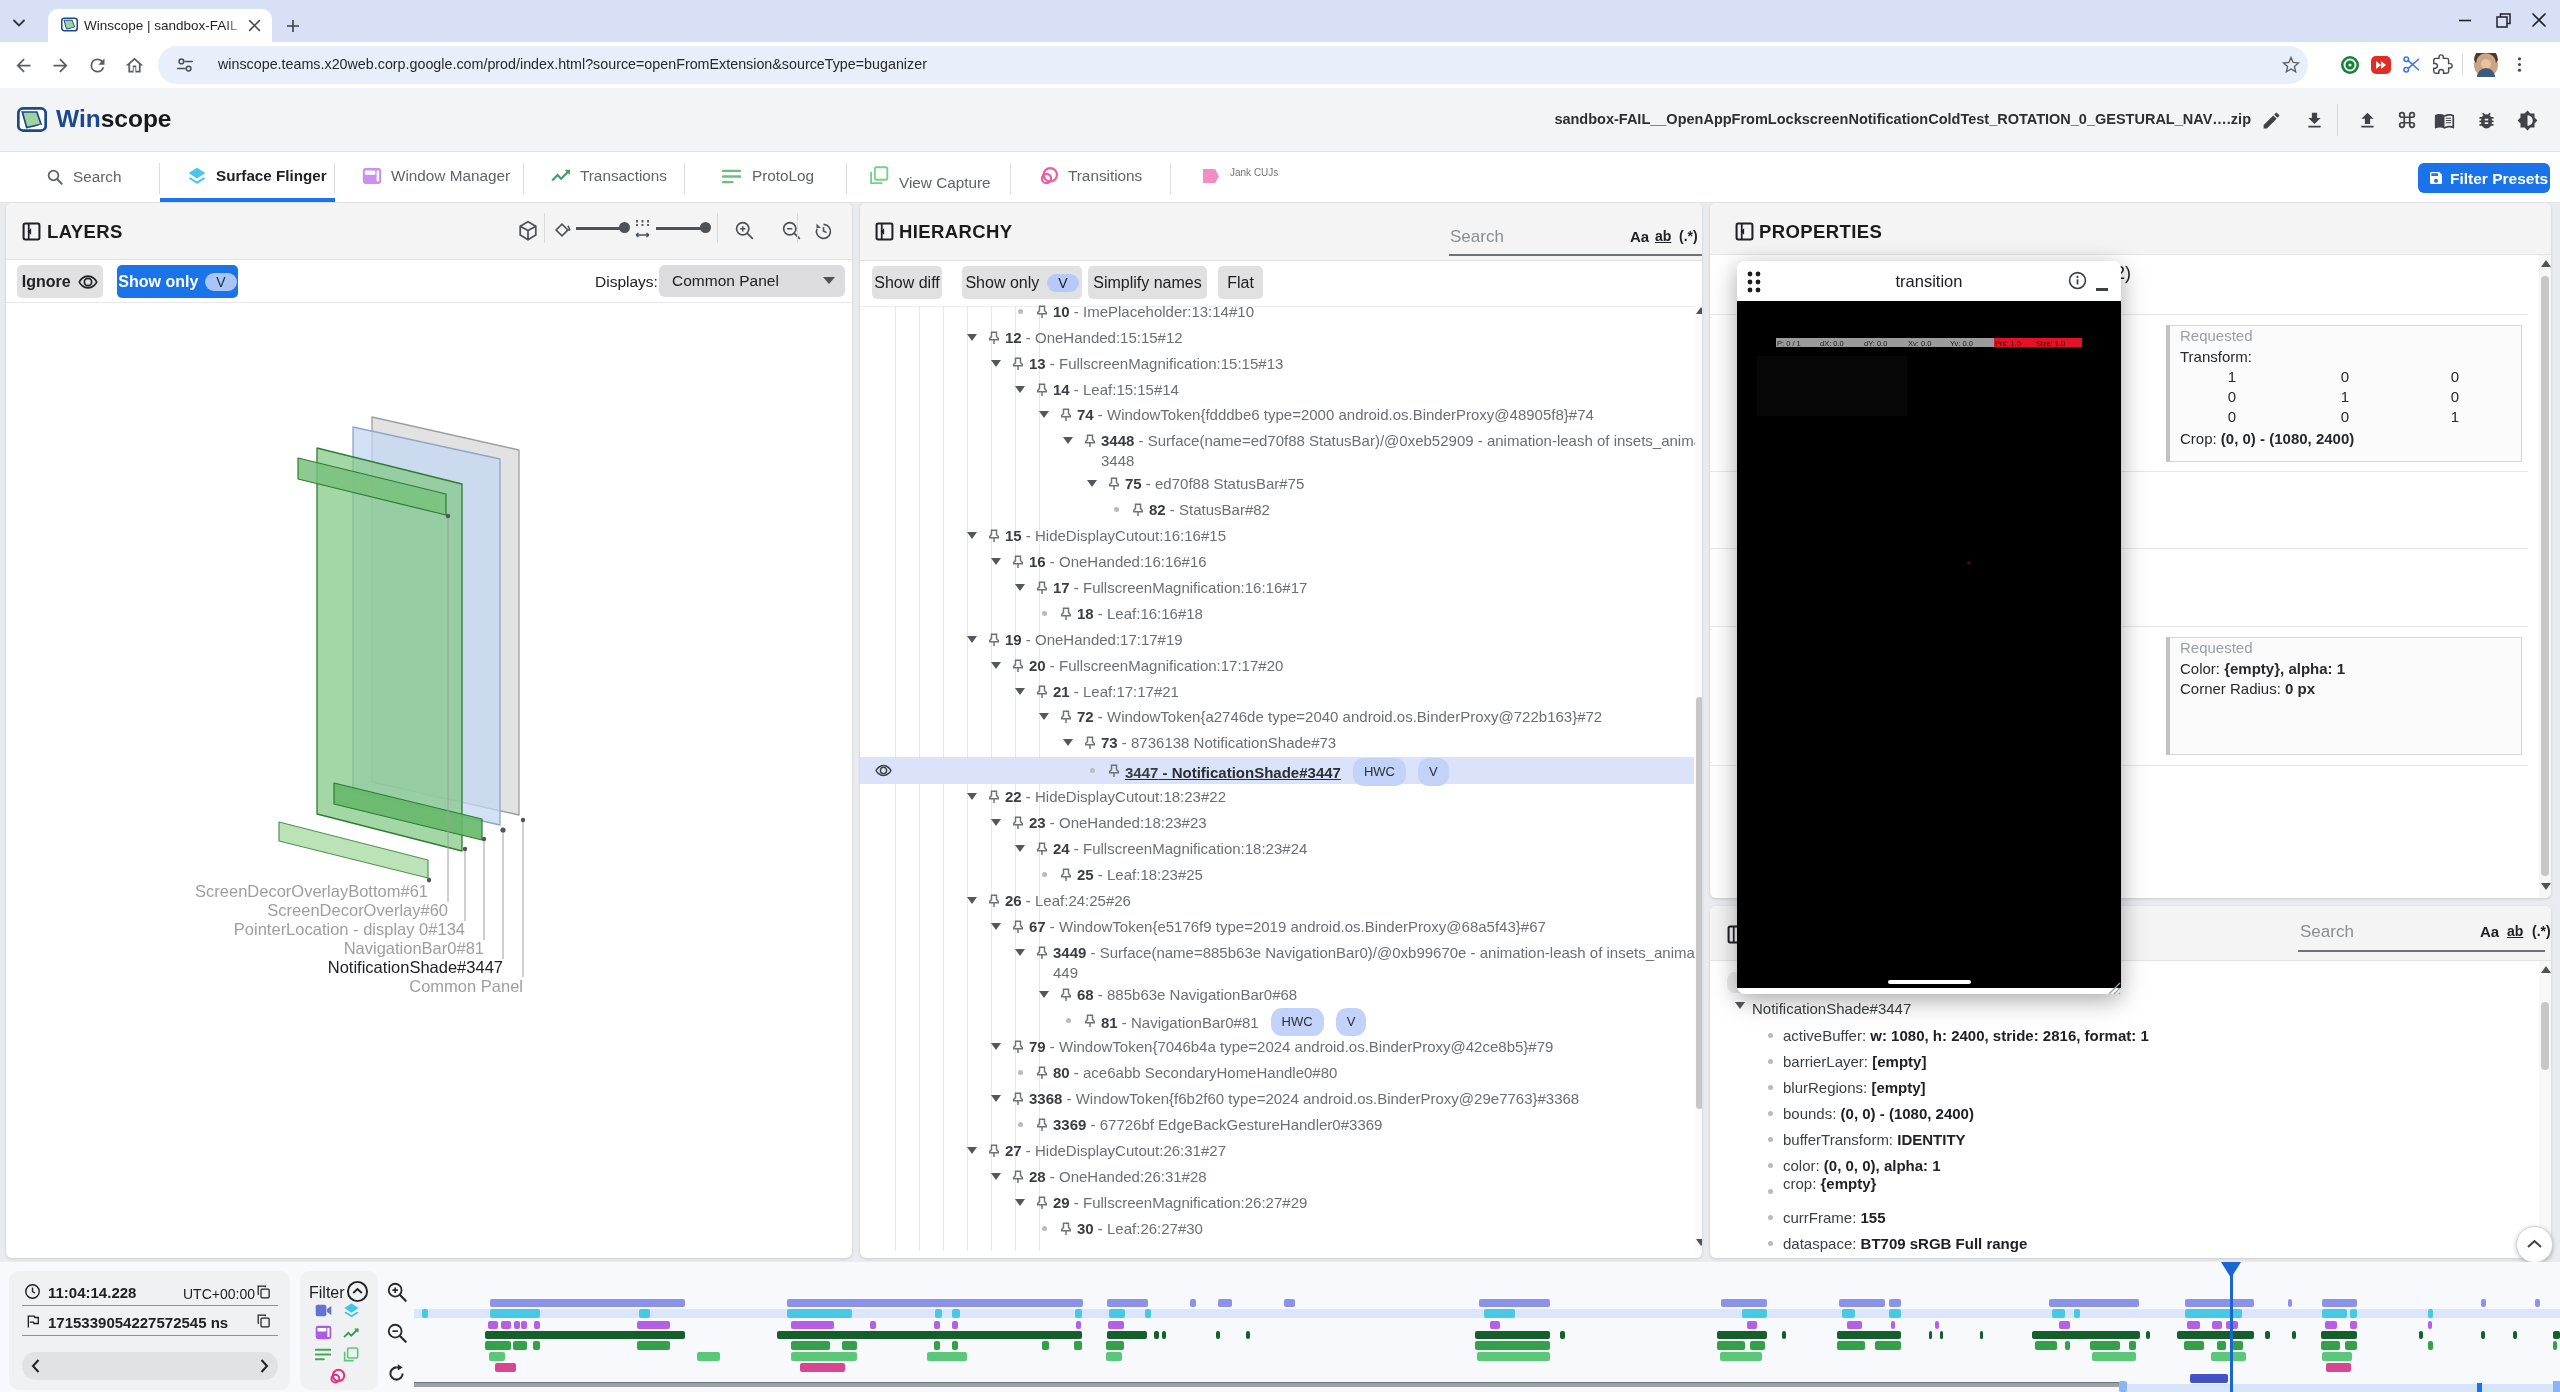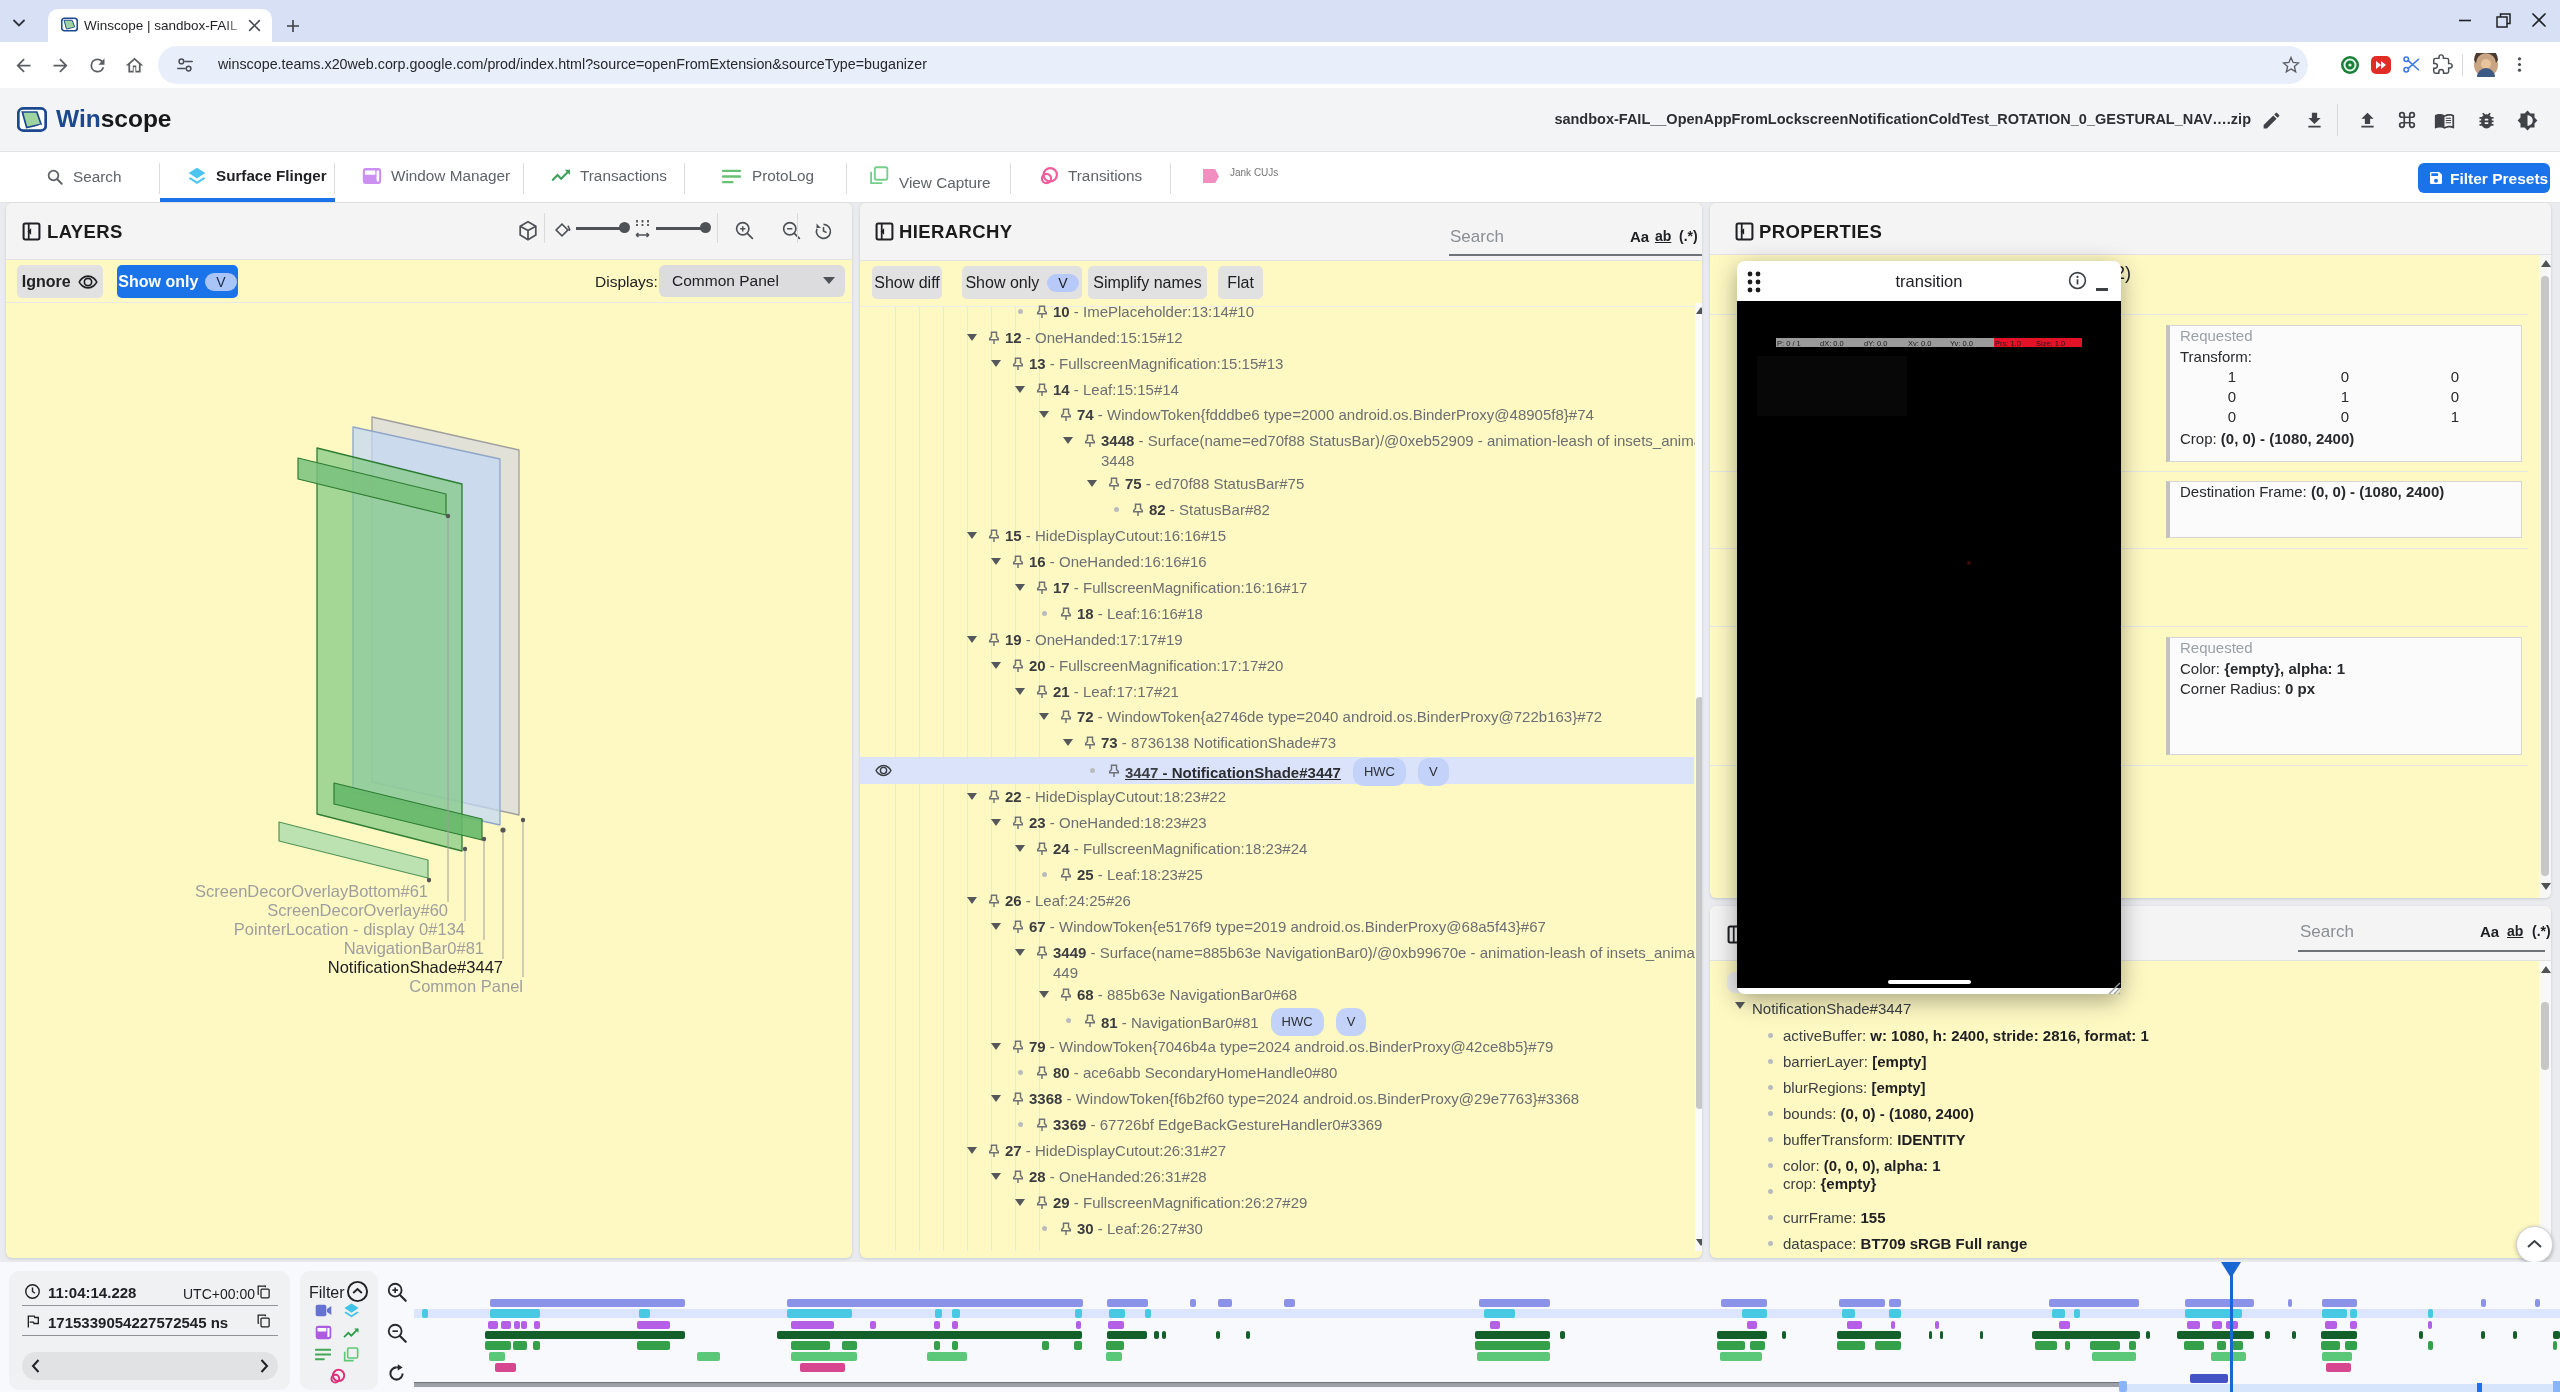--- a/index.html
+++ b/index.html
@@ -1,19 +1,19 @@
 <!DOCTYPE html>
 <html><head><meta charset="utf-8">
 <style>
 *{margin:0;padding:0;box-sizing:border-box}
 html,body{width:2560px;height:1392px;overflow:hidden}
 body{font-family:"Liberation Sans",sans-serif;background:#e9ebee;position:relative}
 .a{position:absolute}
 svg{display:block}
-.panel{position:absolute;background:#fef9c3;border-radius:6px;box-shadow:0 1px 3px rgba(60,64,67,.18);overflow:hidden}
+.panel{position:absolute;background:#ffffff;border-radius:6px;box-shadow:0 1px 3px rgba(60,64,67,.18);overflow:hidden}
 .pstrip{position:absolute;left:0;right:0;top:0;background:#f4f4f5;border-bottom:1px solid #e3e3e4}
 .ptitle{position:absolute;font-size:18.5px;font-weight:700;letter-spacing:.4px;color:#1b1b1b}
 .chip{position:absolute;white-space:nowrap;background:#e1e1e2;border-radius:5px;font-size:16px;color:#202124;display:flex;align-items:center;justify-content:center;font-weight:500}
 .vpill{display:inline-block;background:#b7c9f8;border-radius:11px;font-size:14px;color:#202124;padding:1px 11px;margin-left:8px;font-weight:500}
 .trow{position:absolute;white-space:nowrap;font-size:15px;color:#6b6f73;height:26px;line-height:26px}
 .tnum{font-weight:700;color:#3a3d41}
 .gline{position:absolute;width:1px;background:#e7e7e8}
 .hchip{display:inline-block;background:#c3d2f8;border-radius:11px;font-size:13px;color:#2c2f33;padding:1px 11px;margin-left:12px;vertical-align:2px;font-weight:500}
 .blt{position:absolute;width:5px;height:5px;border-radius:50%;background:#b9bcbf}
 .seg{position:absolute;border-radius:2px}
@@ -519,21 +519,20 @@
         <span style="position:absolute;right:52px;top:0px">0</span>
         <span style="position:absolute;right:275px;top:20px">0</span>
         <span style="position:absolute;right:162px;top:20px">1</span>
         <span style="position:absolute;right:52px;top:20px">0</span>
         <span style="position:absolute;right:275px;top:40px">0</span>
         <span style="position:absolute;right:162px;top:40px">0</span>
         <span style="position:absolute;right:52px;top:40px">1</span>
       </div>
       <div>Crop: <b>(0, 0) - (1080, 2400)</b></div>
     </div>
-    <div class="pbox" style="left:456px;top:278px;width:356px;height:57px">Destination Frame: <b>(0, 0) - (1080, 2400)</b></div>
     <div class="pbox" style="left:456px;top:434px;width:356px;height:118px">
       <div class="prophead">Requested</div>
       <div>Color: <b>{empty}, alpha: 1</b></div>
       <div>Corner Radius: <b>0 px</b></div>
     </div>
     <div class="a" style="left:398px;top:635px;font-size:16px;font-weight:700;color:#202124">0,</div>
     <div class="a" style="left:829px;top:52px;width:12px;height:643px;background:#f6f6f6"></div>
     <div class="a" style="left:831px;top:73px;width:8px;height:600px;background:#c7c7c7;border-radius:4px"></div>
     <div class="a" style="left:831px;top:57px;width:0;height:0;border-left:5px solid transparent;border-right:5px solid transparent;border-bottom:7px solid #505356"></div>
     <div class="a" style="left:831px;top:680px;width:0;height:0;border-left:5px solid transparent;border-right:5px solid transparent;border-top:7px solid #505356"></div>

